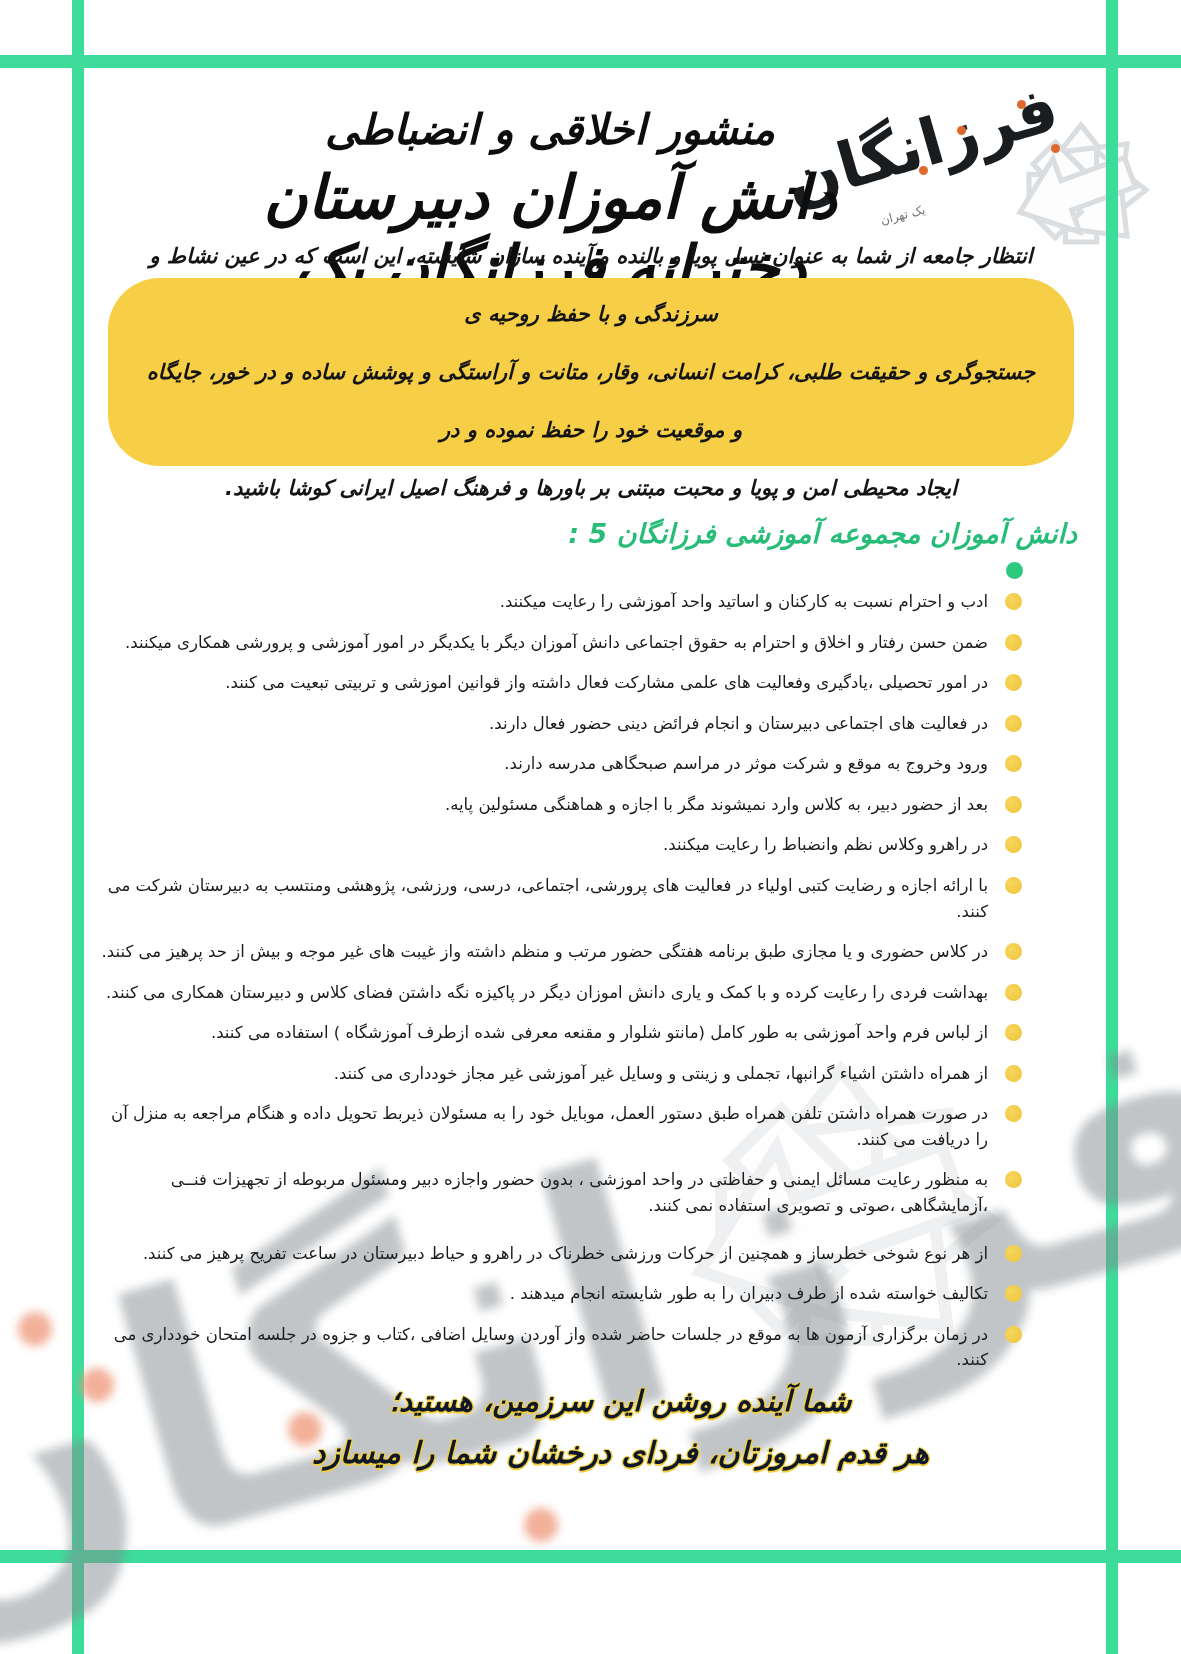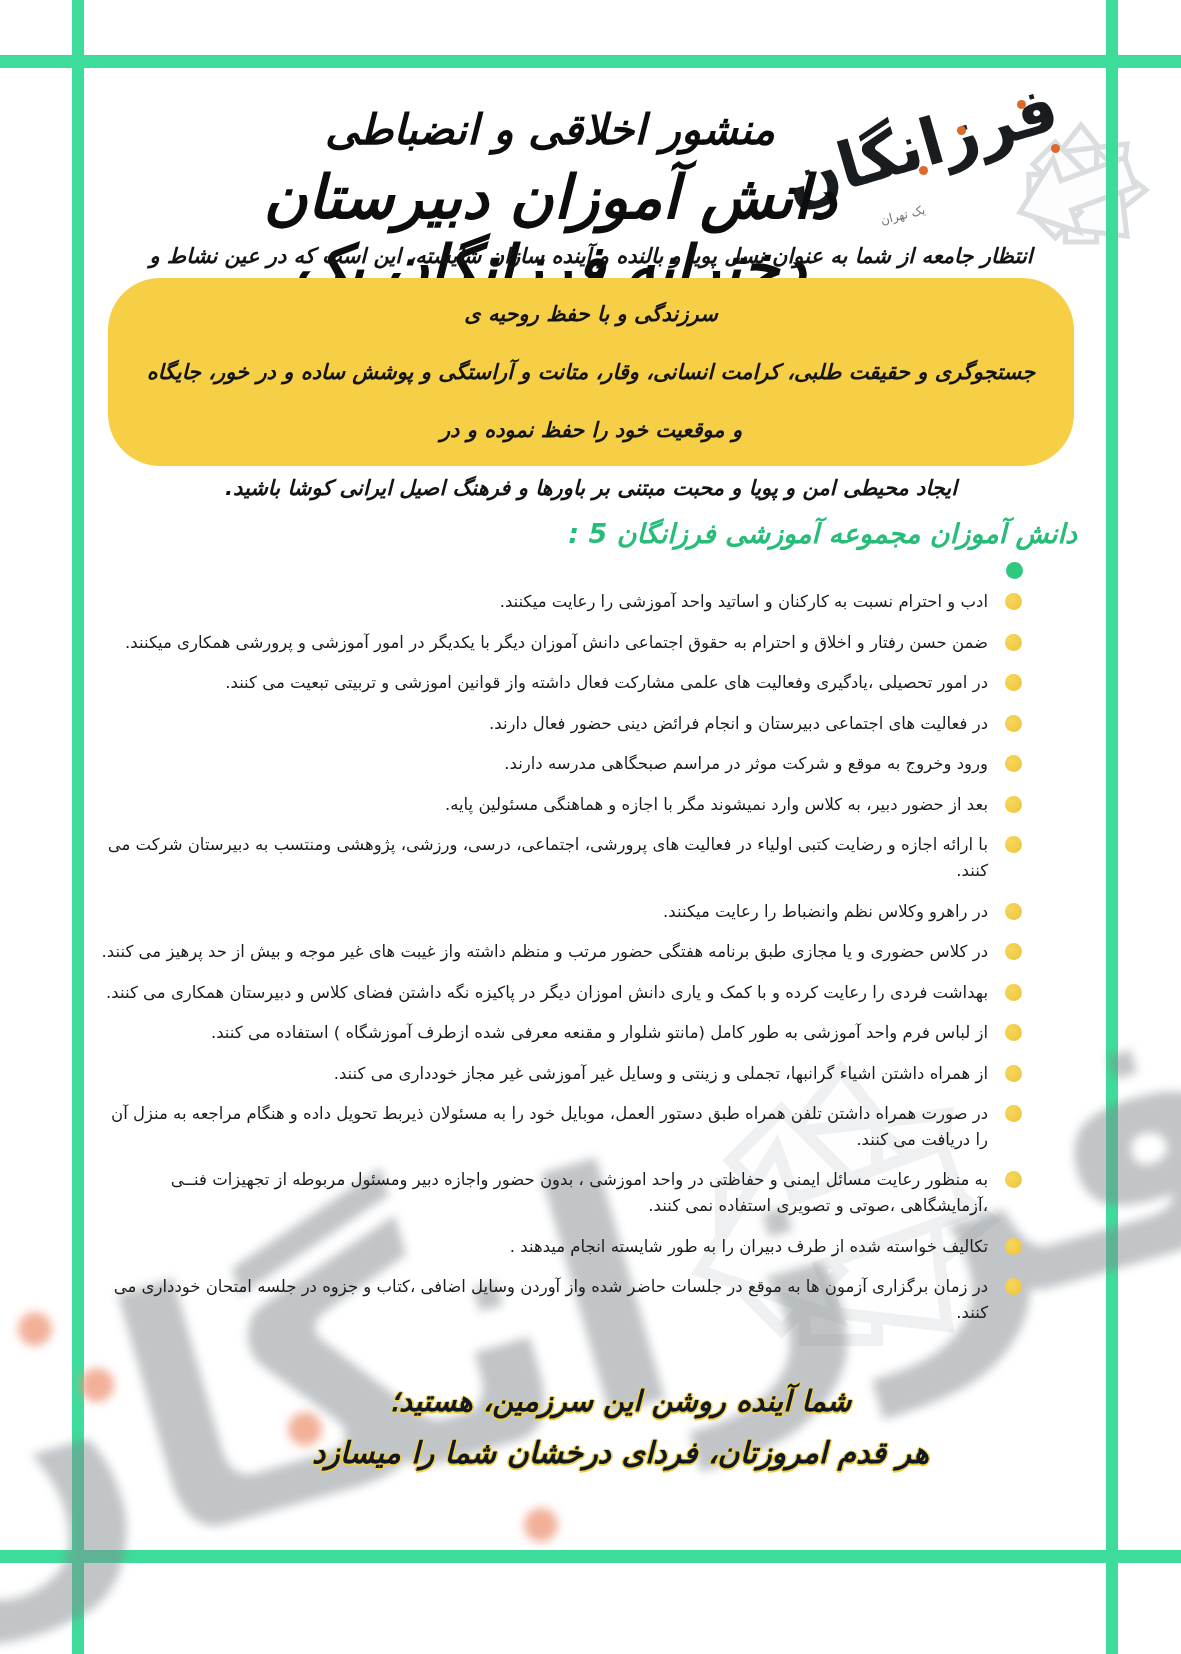--- a/index.html
+++ b/index.html
@@ -159,28 +159,29 @@
   <div class="section-heading">دانش آموزان مجموعه آموزشی فرزانگان 5 :</div>
   <div class="heading-dot"></div>
 
   <ul class="rules">
     <li><span class="dot"></span><span>ادب و احترام نسبت به کارکنان و اساتید واحد آموزشی را رعایت میکنند.</span></li>
     <li><span class="dot"></span><span>ضمن حسن رفتار و اخلاق و احترام به حقوق اجتماعی دانش آموزان دیگر با یکدیگر در امور آموزشی و پرورشی همکاری میکنند.</span></li>
     <li><span class="dot"></span><span>در امور تحصیلی ،یادگیری وفعالیت های علمی مشارکت فعال داشته واز قوانین اموزشی و تربیتی تبعیت می کنند.</span></li>
     <li><span class="dot"></span><span>در فعالیت های اجتماعی دبیرستان و انجام فرائض دینی حضور فعال دارند.</span></li>
     <li><span class="dot"></span><span>ورود وخروج به موقع و شرکت موثر در مراسم صبحگاهی مدرسه دارند.</span></li>
     <li><span class="dot"></span><span>بعد از حضور دبیر، به کلاس وارد نمیشوند مگر با اجازه و هماهنگی مسئولین پایه.</span></li>
+    <li><span class="dot"></span><span>در راهرو وکلاس نظم وانضباط را رعایت میکنند.</span></li>
     <li><span class="dot"></span><span>با ارائه اجازه و رضایت کتبی اولیاء در فعالیت های پرورشی، اجتماعی، درسی، ورزشی، پژوهشی ومنتسب به دبیرستان شرکت می کنند.</span></li>
-    <li><span class="dot"></span><span>در راهرو وکلاس نظم وانضباط را رعایت میکنند.</span></li>
     <li><span class="dot"></span><span>در کلاس حضوری و یا مجازی طبق برنامه هفتگی حضور مرتب و منظم داشته واز غیبت های غیر موجه و بیش از حد پرهیز می کنند.</span></li>
     <li><span class="dot"></span><span>بهداشت فردی را رعایت کرده و با کمک و یاری دانش اموزان دیگر در پاکیزه نگه داشتن فضای کلاس و دبیرستان همکاری می کنند.</span></li>
     <li><span class="dot"></span><span>از لباس فرم واحد آموزشی به طور کامل (مانتو شلوار و مقنعه معرفی شده ازطرف آموزشگاه ) استفاده می کنند.</span></li>
     <li><span class="dot"></span><span>از همراه داشتن اشیاء گرانبها، تجملی و زینتی و وسایل غیر آموزشی غیر مجاز خودداری می کنند.</span></li>
     <li><span class="dot"></span><span>در صورت همراه داشتن تلفن همراه طبق دستور العمل، موبایل خود را به مسئولان ذیربط تحویل داده و هنگام مراجعه به منزل آن را دریافت می کنند.</span></li>
     <li><span class="dot"></span><span>به منظور رعایت مسائل ایمنی و حفاظتی در واحد اموزشی ، بدون حضور واجازه دبیر ومسئول مربوطه از تجهیزات فنــی ،آزمایشگاهی ،صوتی و تصویری استفاده نمی کنند.</span></li>
+    <li class="gap-top"><span class="dot"></span><span>از هر نوع شوخی خطرساز و همچنین از حرکات ورزشی خطرناک در راهرو و حیاط دبیرستان در ساعت تفریح پرهیز می کنند.</span></li>
     <li><span class="dot"></span><span>تکالیف خواسته شده از طرف دبیران را به طور شایسته انجام میدهند .</span></li>
     <li class="gap-top-sm"><span class="dot"></span><span>در زمان برگزاری آزمون ها به موقع در جلسات حاضر شده واز آوردن وسایل اضافی ،کتاب و جزوه در جلسه امتحان خودداری می کنند.</span></li>
   </ul>
 
   <div class="footer">
     <div class="f1">شما آینده روشن این سرزمین، هستید؛</div>
     <div class="f2">هر قدم امروزتان، فردای درخشان شما را میسازد</div>
   </div>
 
 </div>

